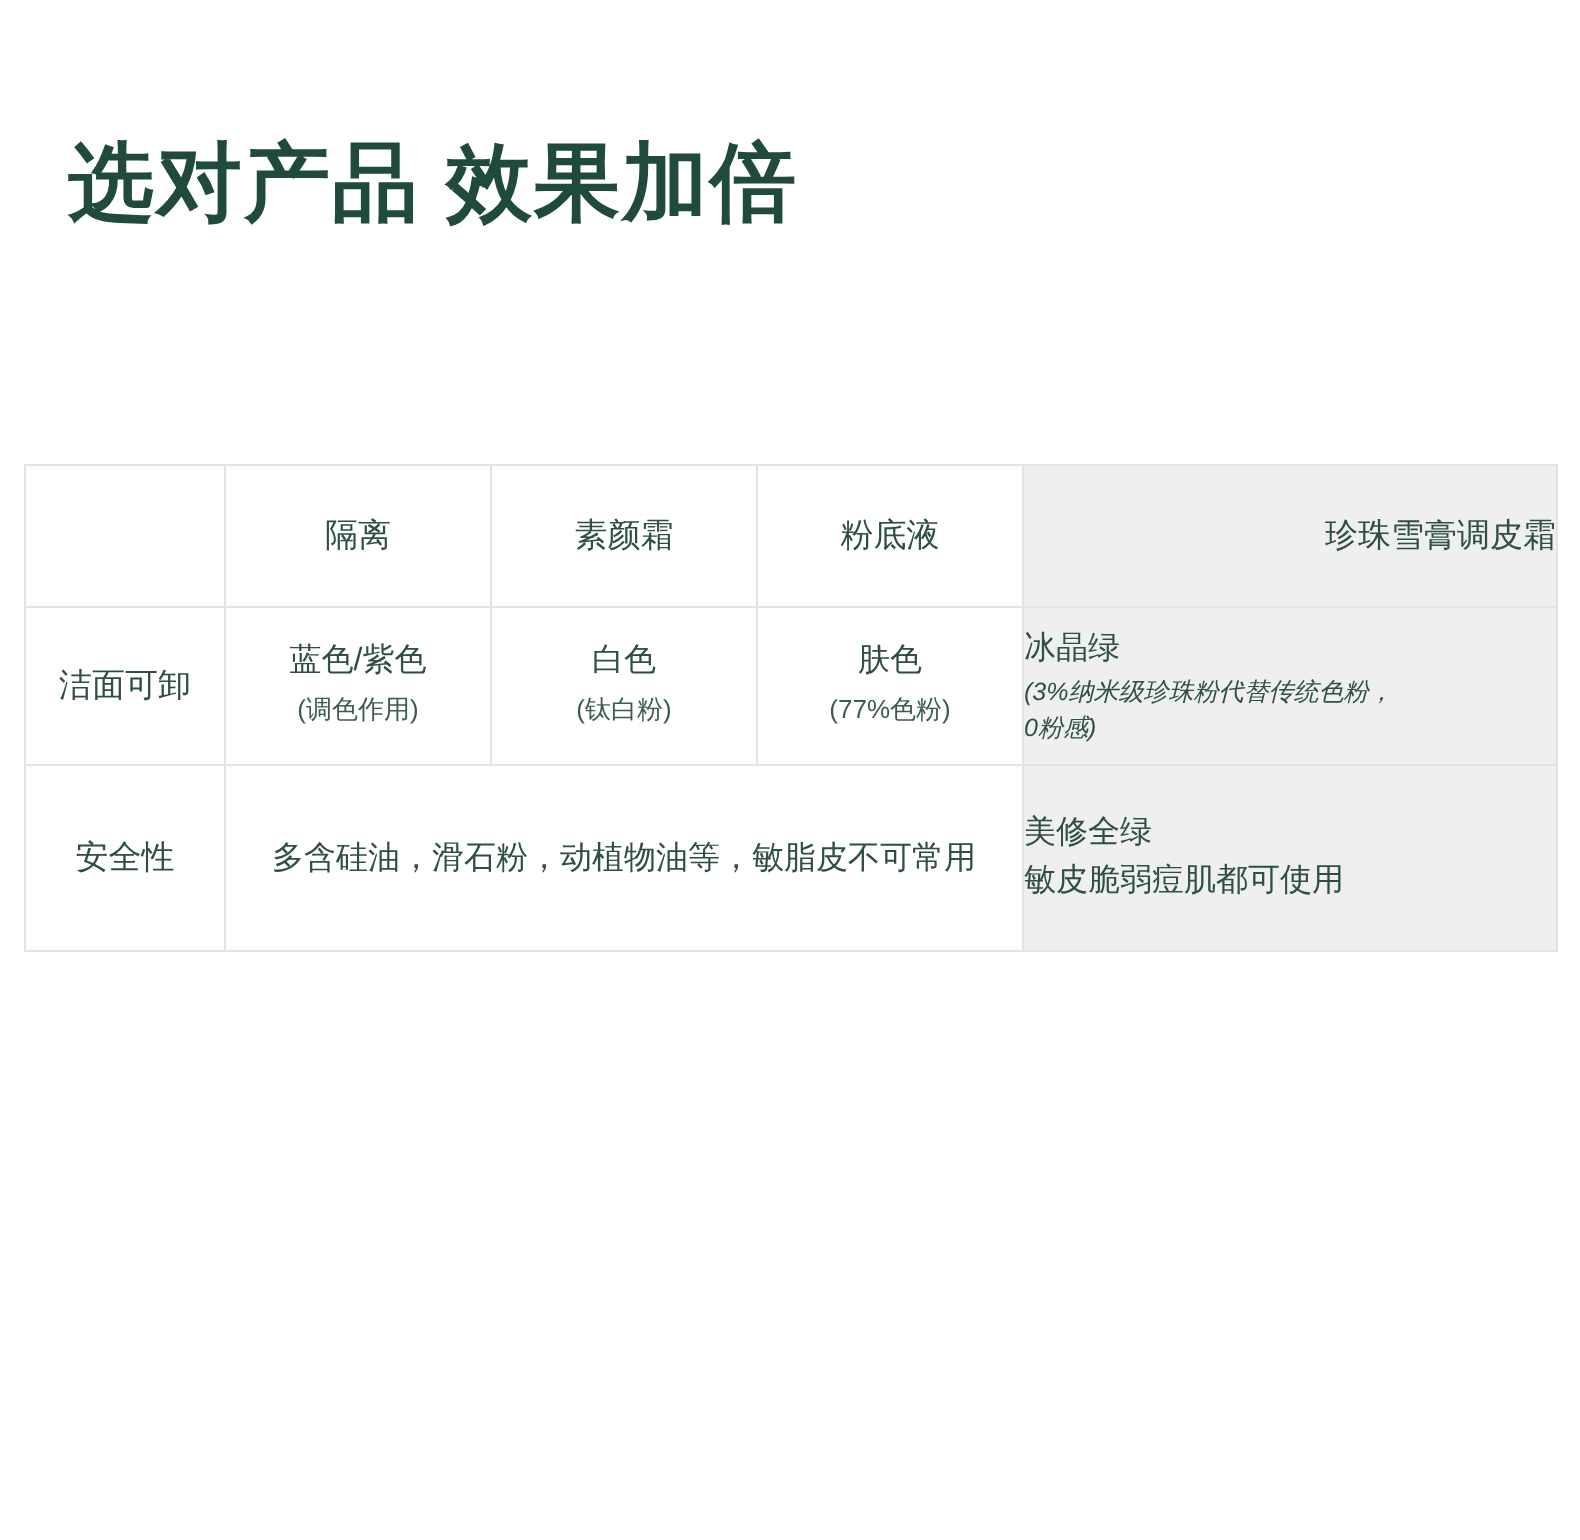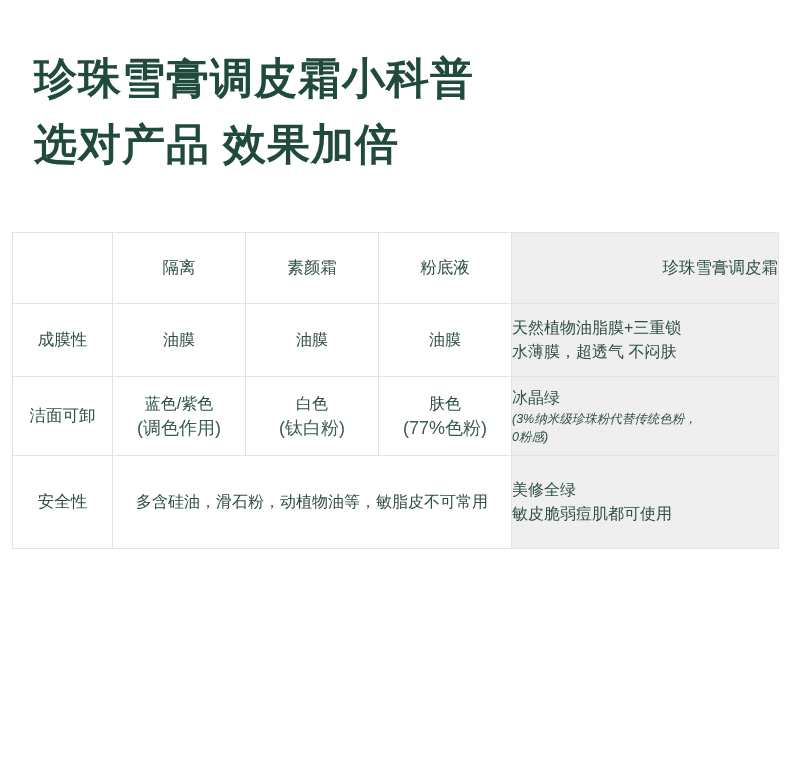--- a/index.html
+++ b/index.html
@@ -87,21 +87,21 @@
   }
   td.rowlabel {
     text-align: center;
     font-size: 16.5px;
   }
   td.cell {
     text-align: center;
     line-height: 22px;
   }
   td.cell .sub {
-    font-size: 18px;
+    font-size: 13px;
     color: #3c5c50;
     display: block;
     margin-top: 2px;
   }
   td.hl-cell {
     text-align: left;
     padding-left: 22px;
     padding-right: 14px;
     line-height: 24px;
   }
@@ -121,21 +121,20 @@
   .r3 td { height: 72px; }
   .r4 td { height: 92px; }
   .line { display: block; }
 </style>
 </head>
 <body>
 
 <div class="page">
 
   <div class="headline">
-    <div class="headline-line">珍珠雪膏调皮霜小科普</div>
     <div class="headline-line second">选对产品 效果加倍</div>
   </div>
 
   <div class="table-wrap">
     <table class="compare">
       <colgroup>
         <col class="col-label">
           <col class="col-a">
           <col class="col-b">
           <col class="col-c">
@@ -145,30 +144,20 @@
         <tr>
           <td class="blank"></td>
           <td>隔离</td>
           <td>素颜霜</td>
           <td>粉底液</td>
           <td class="hl">珍珠雪膏调皮霜</td>
         </tr>
       </thead>
       <tbody>
 
-        <tr class="r1">
-          <td class="rowlabel">成膜性</td>
-          <td class="cell">油膜</td>
-          <td class="cell">油膜</td>
-          <td class="cell">油膜</td>
-          <td class="hl hl-cell">
-            <span class="line">天然植物油脂膜+三重锁</span>
-            <span class="line">水薄膜，超透气 不闷肤</span>
-          </td>
-        </tr>
 
         <tr class="r2">
           <td class="rowlabel">洁面可卸</td>
           <td class="cell">
             <span class="line">蓝色/紫色</span>
             <span class="sub">(调色作用)</span>
           </td>
           <td class="cell">
             <span class="line">白色</span>
             <span class="sub">(钛白粉)</span>

